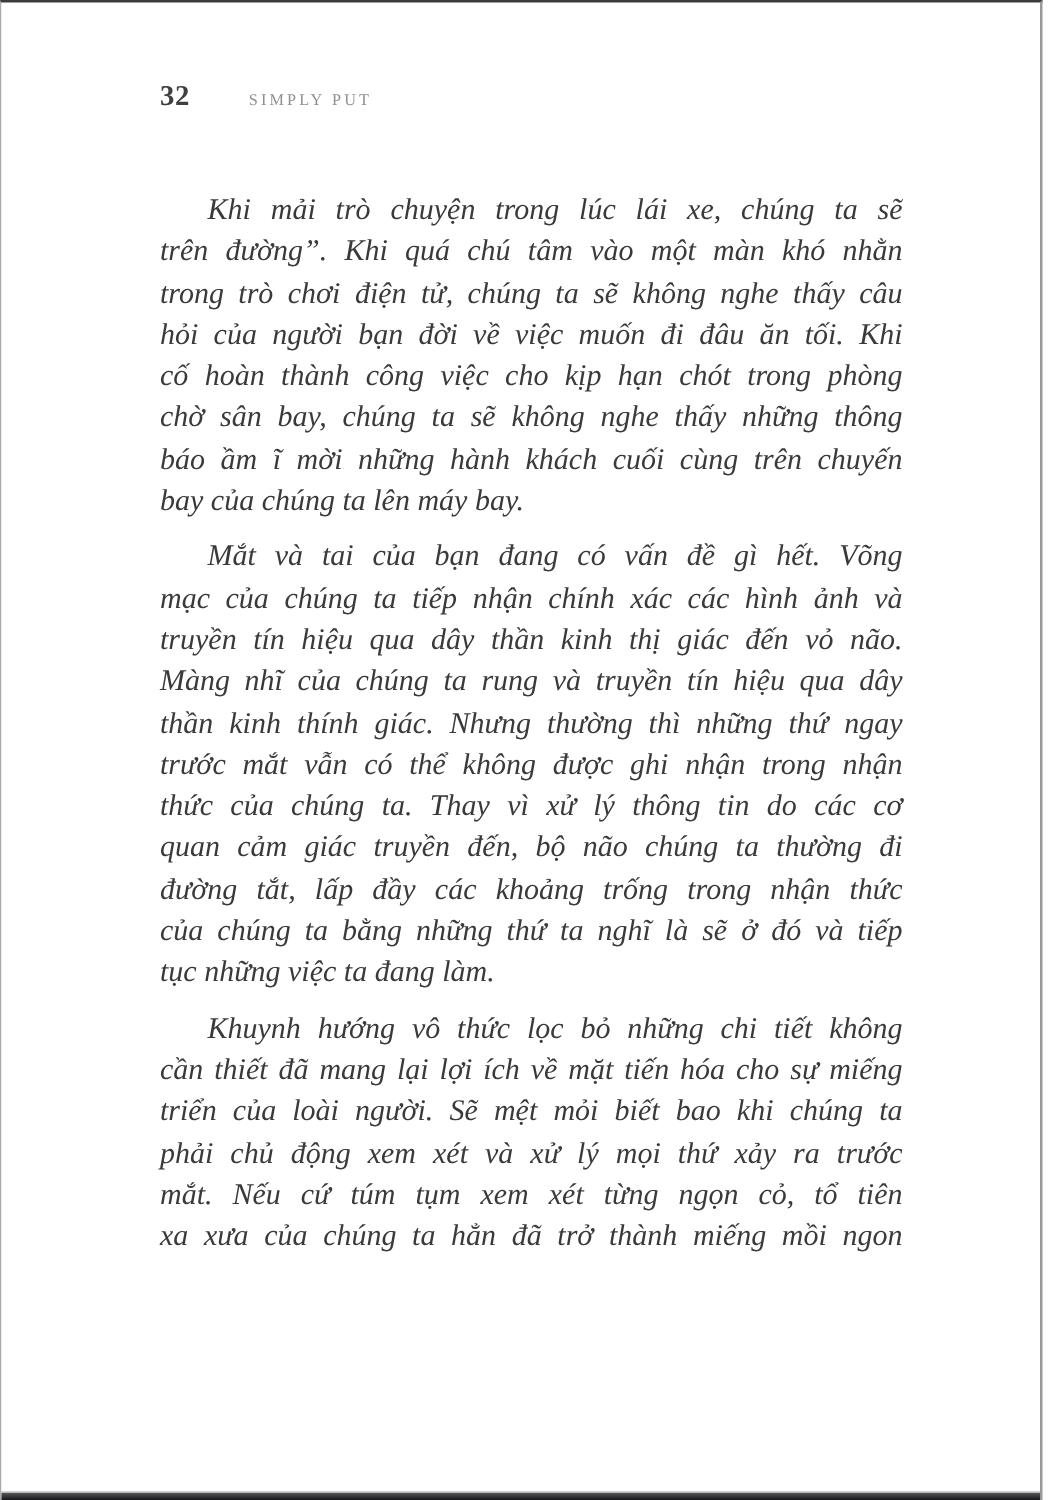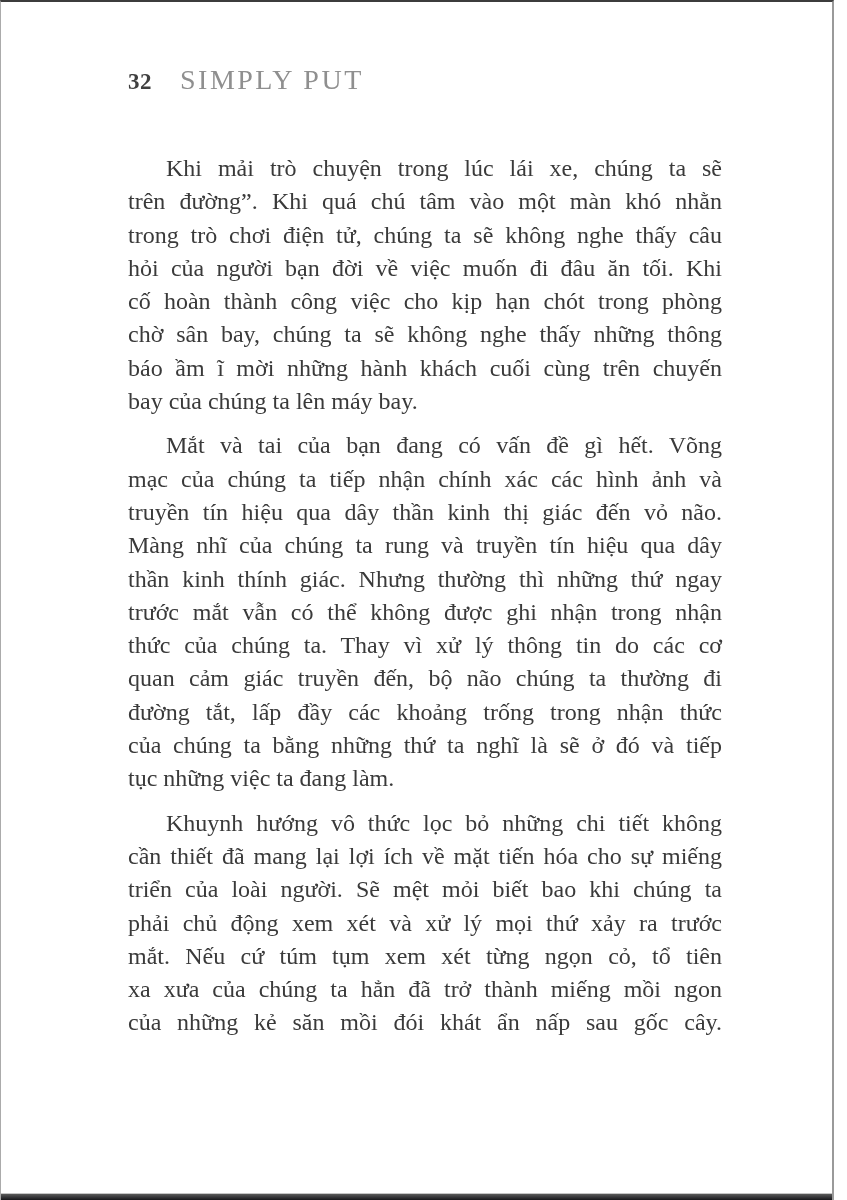--- a/index.html
+++ b/index.html
@@ -27,42 +27,43 @@
     display: flex;
     align-items: baseline;
   }
   .page-number {
     font-size: 23px;
     font-weight: 700;
     color: #3f3f3f;
     letter-spacing: 0.5px;
   }
   .running-title {
-    margin-left: 28px;
-    font-size: 28px;
+    margin-left: 47px;
+    font-size: 13px;
     font-weight: 400;
     color: #8f8f8f;
     letter-spacing: 2.5px;
   }
   .body-text {
     position: absolute;
     top: 150px;
     left: 127px;
     width: 594px;
     font-size: 24px;
   }
   .paragraph {
     margin: 0 0 11px 0;
   }
   .line {
     line-height: 33.3px;
     min-height: 33.3px;
     text-align: justify;
     text-align-last: justify;
     white-space: normal;
+    font-style: italic;
   }
   .line.first {
     padding-left: 38px;
   }
   .line.lastleft {
     text-align-last: left;
   }
   .bottom-bar {
     position: absolute;
     left: 0;
@@ -107,19 +108,18 @@
         <div class="line">của chúng ta bằng những thứ ta nghĩ là sẽ ở đó và tiếp</div>
         <div class="line lastleft">tục những việc ta đang làm.</div>
       </div>
       <div class="paragraph">
         <div class="line first">Khuynh hướng vô thức lọc bỏ những chi tiết không</div>
         <div class="line">cần thiết đã mang lại lợi ích về mặt tiến hóa cho sự miếng</div>
         <div class="line">triển của loài người. Sẽ mệt mỏi biết bao khi chúng ta</div>
         <div class="line">phải chủ động xem xét và xử lý mọi thứ xảy ra trước</div>
         <div class="line">mắt. Nếu cứ túm tụm xem xét từng ngọn cỏ, tổ tiên</div>
         <div class="line">xa xưa của chúng ta hẳn đã trở thành miếng mồi ngon</div>
-        <div class="line">của những kẻ săn mồi đói khát ẩn nấp sau gốc cây.</div>
       </div>
     </div>
 
   <div class="bottom-bar"></div>
 
 </div>
 
 </body></html>

